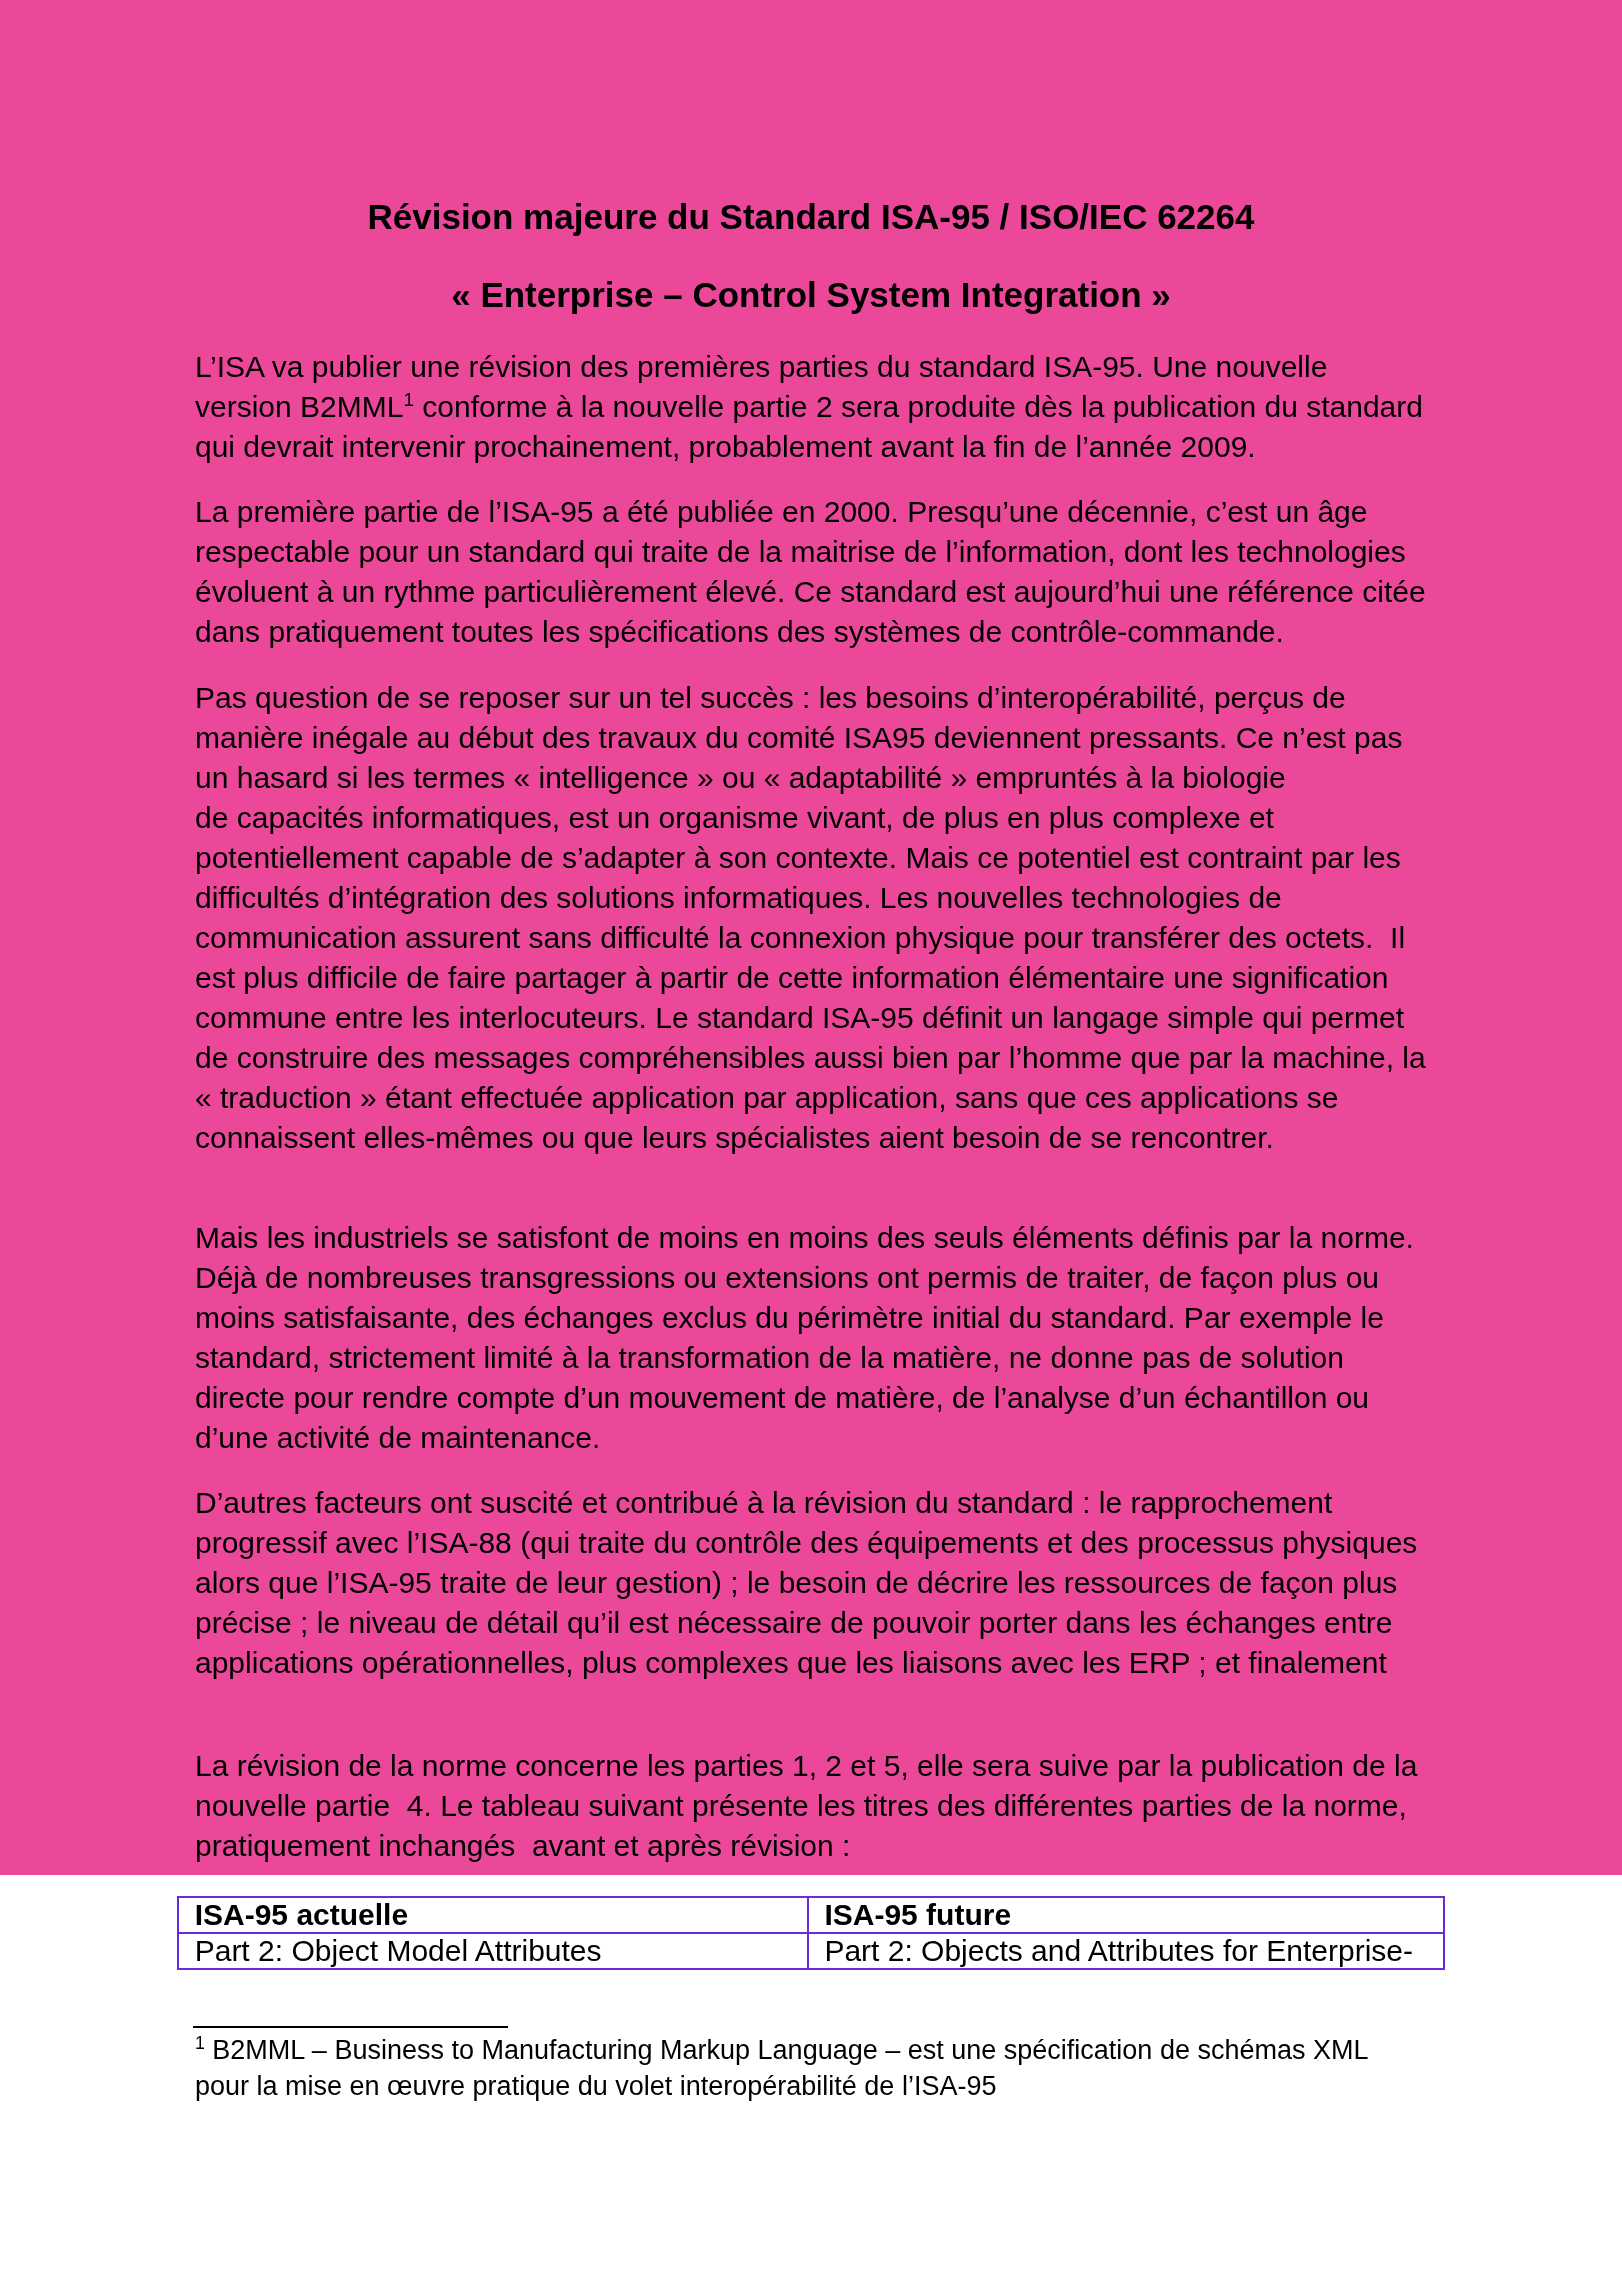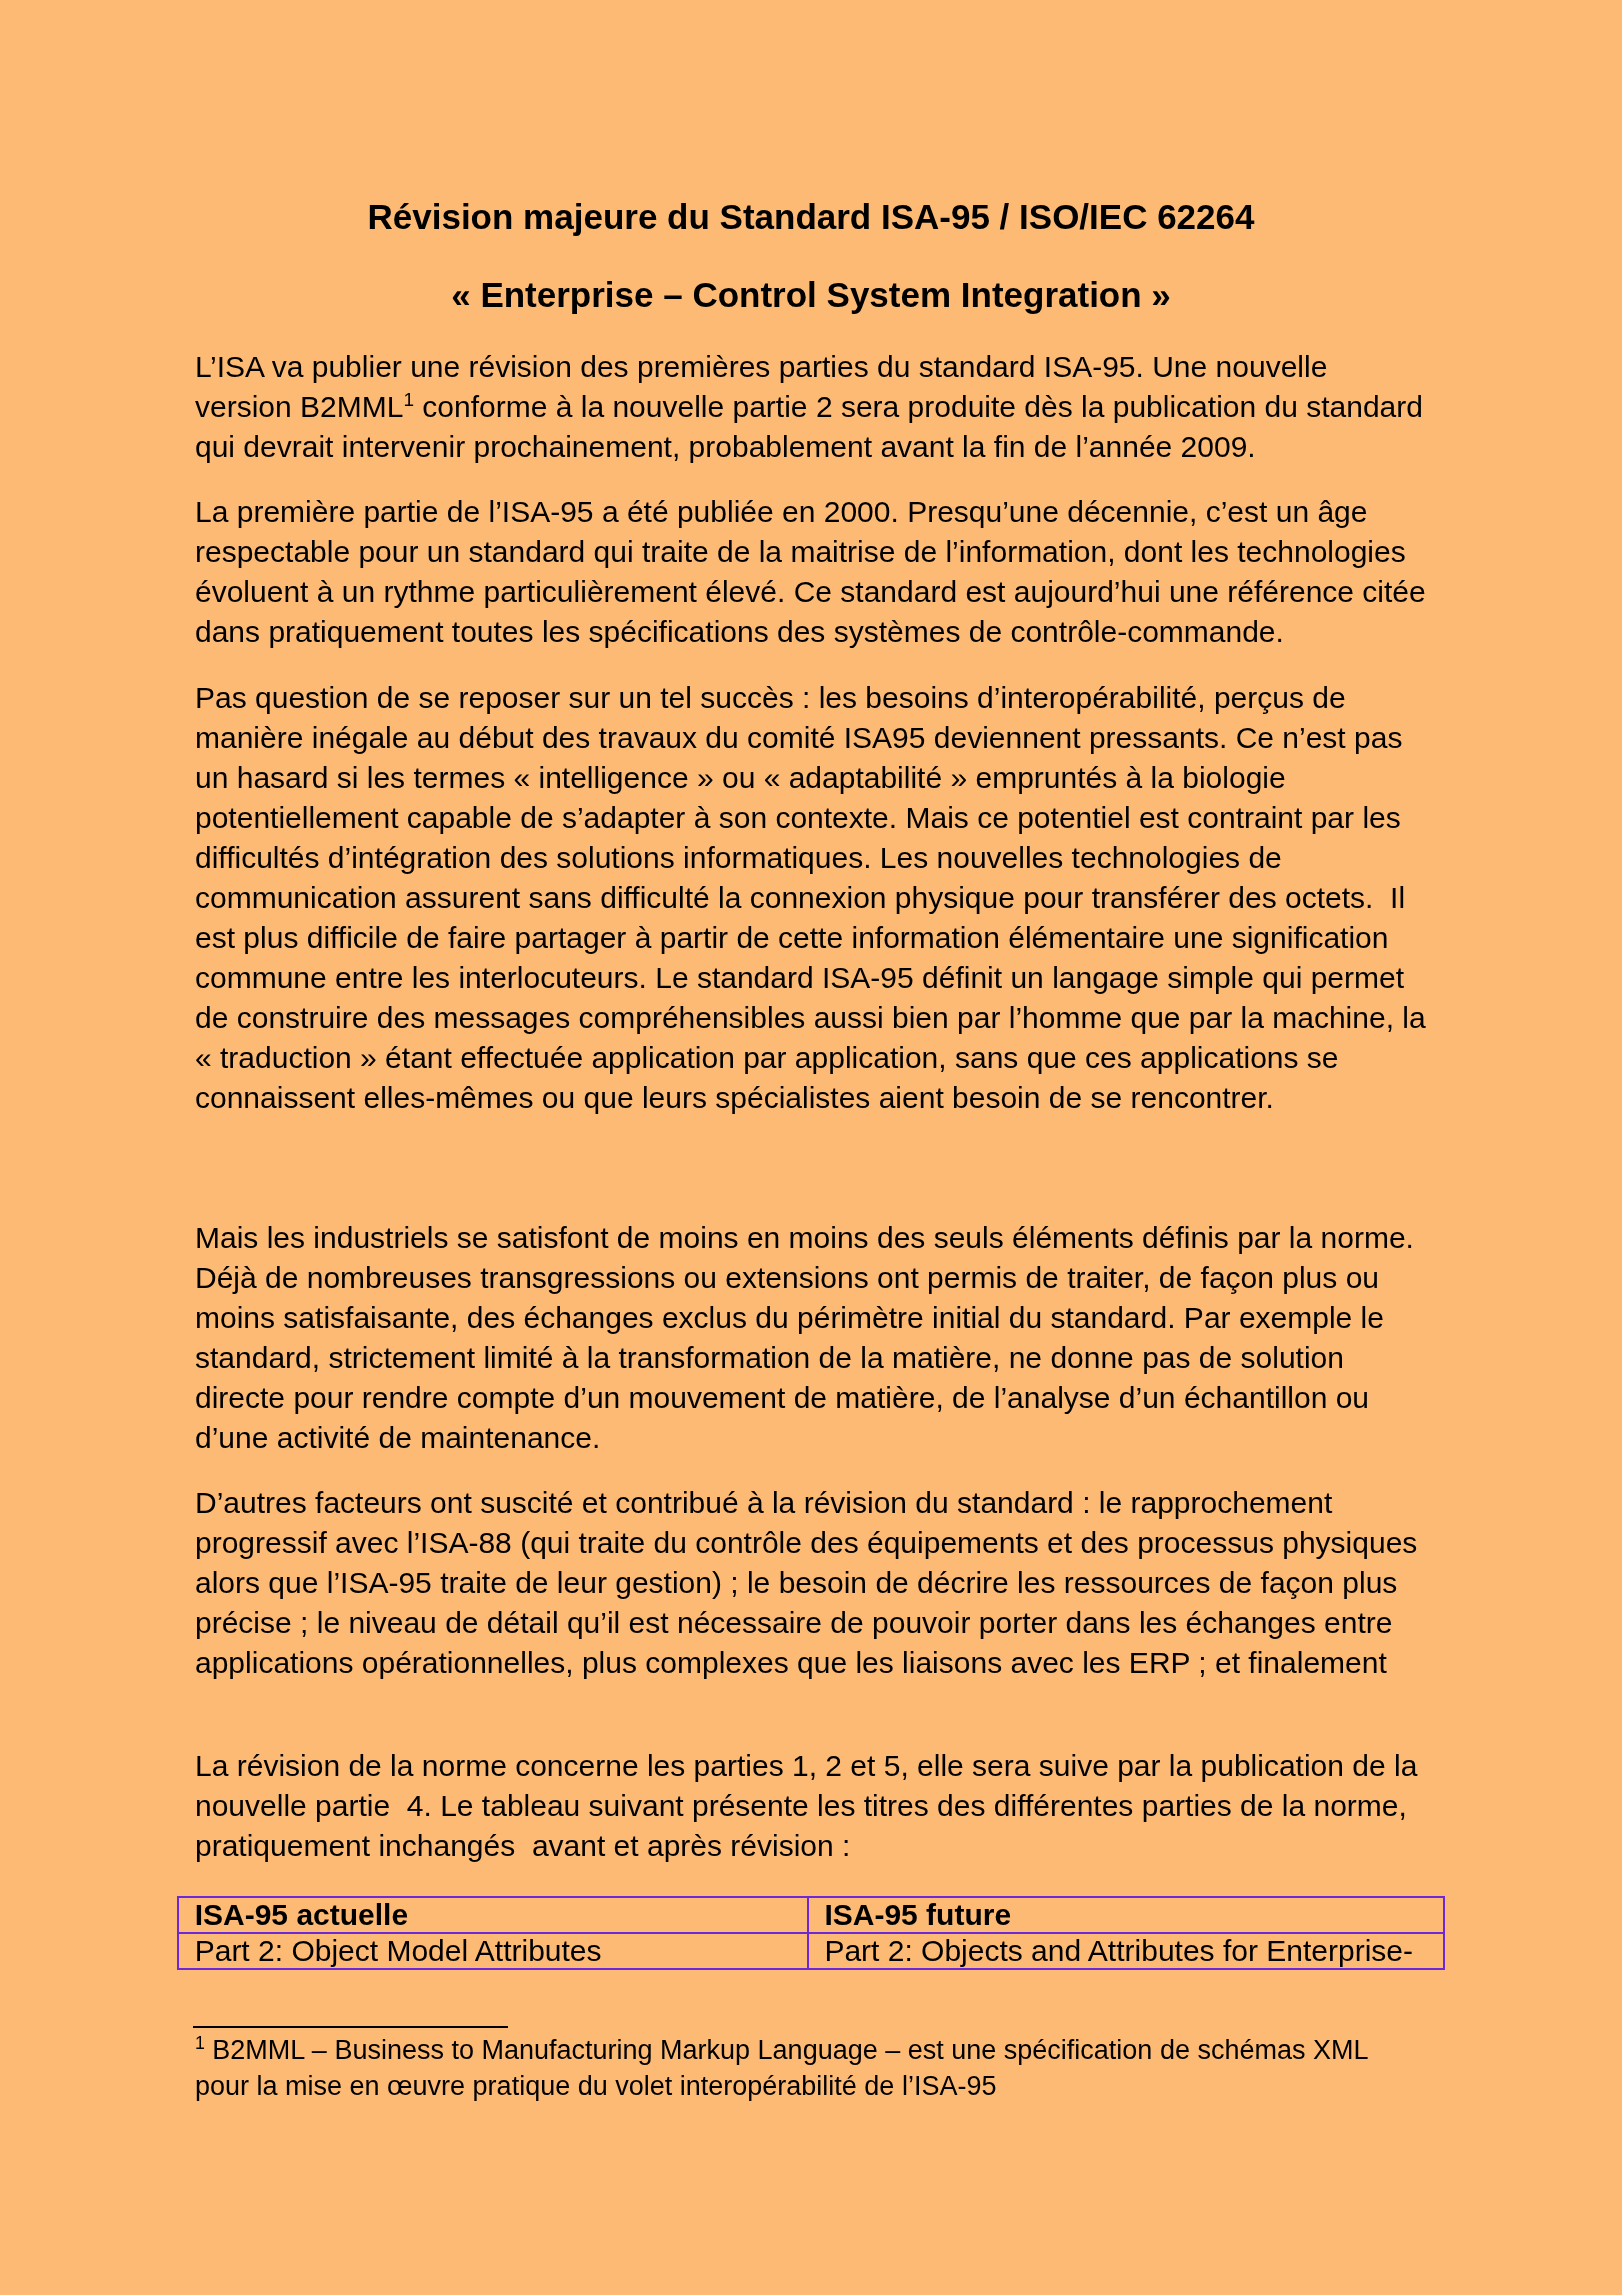--- a/index.html
+++ b/index.html
@@ -1,17 +1,17 @@
 <!DOCTYPE html>
 <html style="font-size:10.5px"><head>
 <meta charset="utf-8">
 <style>
   html, body { margin: 0; padding: 0; background: #ffffff; }
   body { width: 1622px; height: 2295px; position: relative; overflow: hidden; color: #000000; font-family: "Liberation Sans", sans-serif; }
-  .page { position: absolute; left: 0; top: 0; width: 1622px; height: 2295px; background: #fdba74; }
+  .page { position: absolute; left: 0; top: 0; width: 1622px; height: 1875px; background: #ec4899; }
   .title { position: absolute; left: 0; width: 1622px; text-align: center; font-weight: bold; font-size: 35px; line-height: 39px; white-space: pre; }
   .para { position: absolute; left: 195px; width: 1250px; font-size: 30px; line-height: 40px; }
   .line { display: block; white-space: pre; height: 40px; }
   .sup { font-size: 19px; position: relative; top: -11px; line-height: 0; vertical-align: baseline; }
   table.parts { position: absolute; left: 177px; top: 1896px; width: 1268px; border-collapse: collapse; font-size: 30px; }
   table.parts td, table.parts th { border: 2px solid #6d28d9; padding: 0 0 0 15.7px; height: 34px; line-height: 34px; text-align: left; white-space: pre; vertical-align: middle; overflow: hidden; }
   table.parts th { font-weight: bold; }
   table.parts .c1 { width: 612px; }
   .fn-sep { position: absolute; left: 193px; top: 2026px; width: 315px; height: 2px; background: #000000; }
   .footnote { position: absolute; left: 195px; top: 2032px; width: 1243px; font-size: 27px; line-height: 36px; }
@@ -36,20 +36,21 @@
     <span class="line">La première partie de l’ISA-95 a été publiée en 2000. Presqu’une décennie, c’est un âge</span>
     <span class="line">respectable pour un standard qui traite de la maitrise de l’information, dont les technologies</span>
     <span class="line">évoluent à un rythme particulièrement élevé. Ce standard est aujourd’hui une référence citée</span>
     <span class="line">dans pratiquement toutes les spécifications des systèmes de contrôle-commande.</span>
   </div>
 
   <div class="para" style="top:678px;">
     <span class="line">Pas question de se reposer sur un tel succès : les besoins d’interopérabilité, perçus de</span>
     <span class="line">manière inégale au début des travaux du comité ISA95 deviennent pressants. Ce n’est pas</span>
     <span class="line">un hasard si les termes « intelligence » ou « adaptabilité » empruntés à la biologie</span>
+    <span class="line">de capacités informatiques, est un organisme vivant, de plus en plus complexe et</span>
     <span class="line">potentiellement capable de s’adapter à son contexte. Mais ce potentiel est contraint par les</span>
     <span class="line">difficultés d’intégration des solutions informatiques. Les nouvelles technologies de</span>
     <span class="line">communication assurent sans difficulté la connexion physique pour transférer des octets.  Il</span>
     <span class="line">est plus difficile de faire partager à partir de cette information élémentaire une signification</span>
     <span class="line">commune entre les interlocuteurs. Le standard ISA-95 définit un langage simple qui permet</span>
     <span class="line">de construire des messages compréhensibles aussi bien par l’homme que par la machine, la</span>
     <span class="line">« traduction » étant effectuée application par application, sans que ces applications se</span>
     <span class="line">connaissent elles-mêmes ou que leurs spécialistes aient besoin de se rencontrer.</span>
   </div>
 

